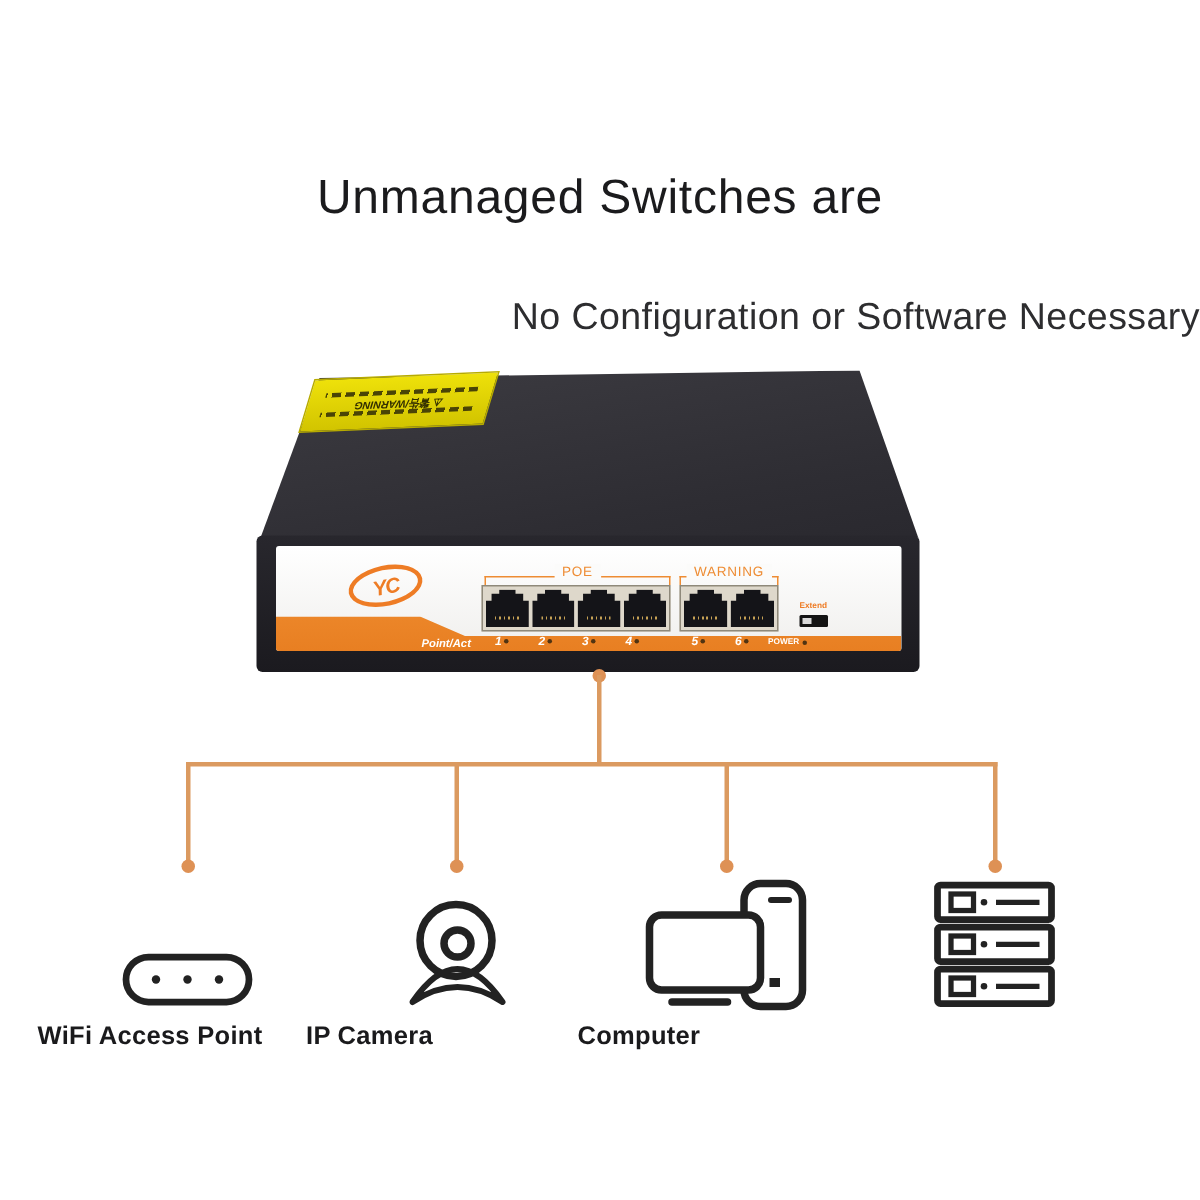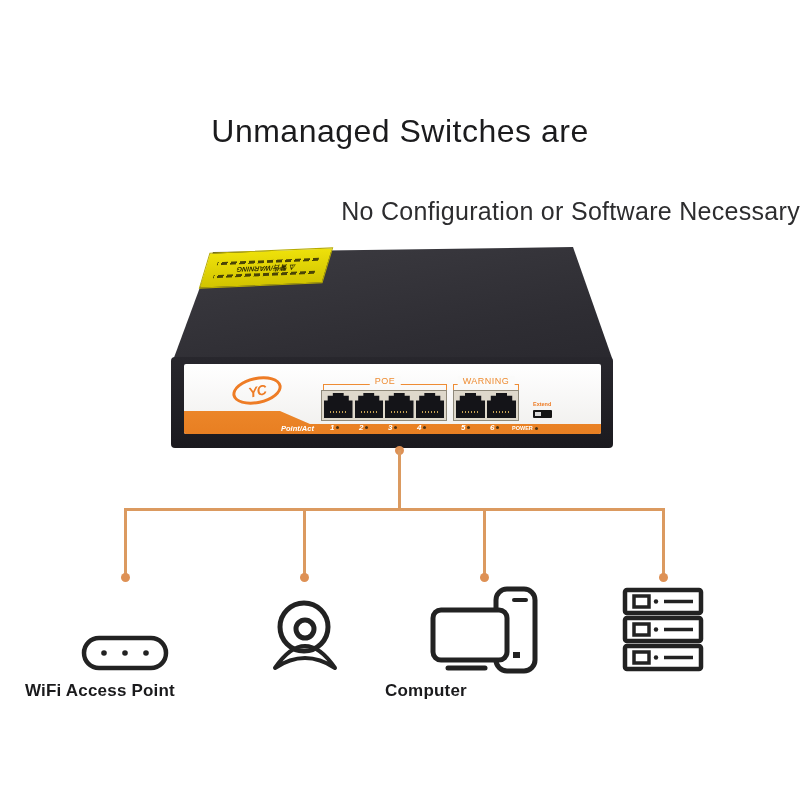--- a/index.html
+++ b/index.html
@@ -214,15 +214,16 @@
       <circle cx="34" cy="42.5" r="2.2" fill="#222222" stroke="none"></circle>
       <line x1="42" y1="42.5" x2="71" y2="42.5" stroke-width="3.5"></line>
       <rect x="3" y="59" width="76" height="23" rx="2" stroke-width="4.5"></rect>
       <rect x="12" y="65" width="15" height="11" stroke-width="3.5"></rect>
       <circle cx="34" cy="70.5" r="2.2" fill="#222222" stroke="none"></circle>
       <line x1="42" y1="70.5" x2="71" y2="70.5" stroke-width="3.5"></line>
     </g>
   </svg>
 
   <div class="devlabel" style="left:25px">WiFi Access Point</div>
+  <div class="devlabel" style="left:204px">IP Camera</div>
   <div class="devlabel" style="left:385px">Computer</div>
 
 </div>
 
 </body></html>

